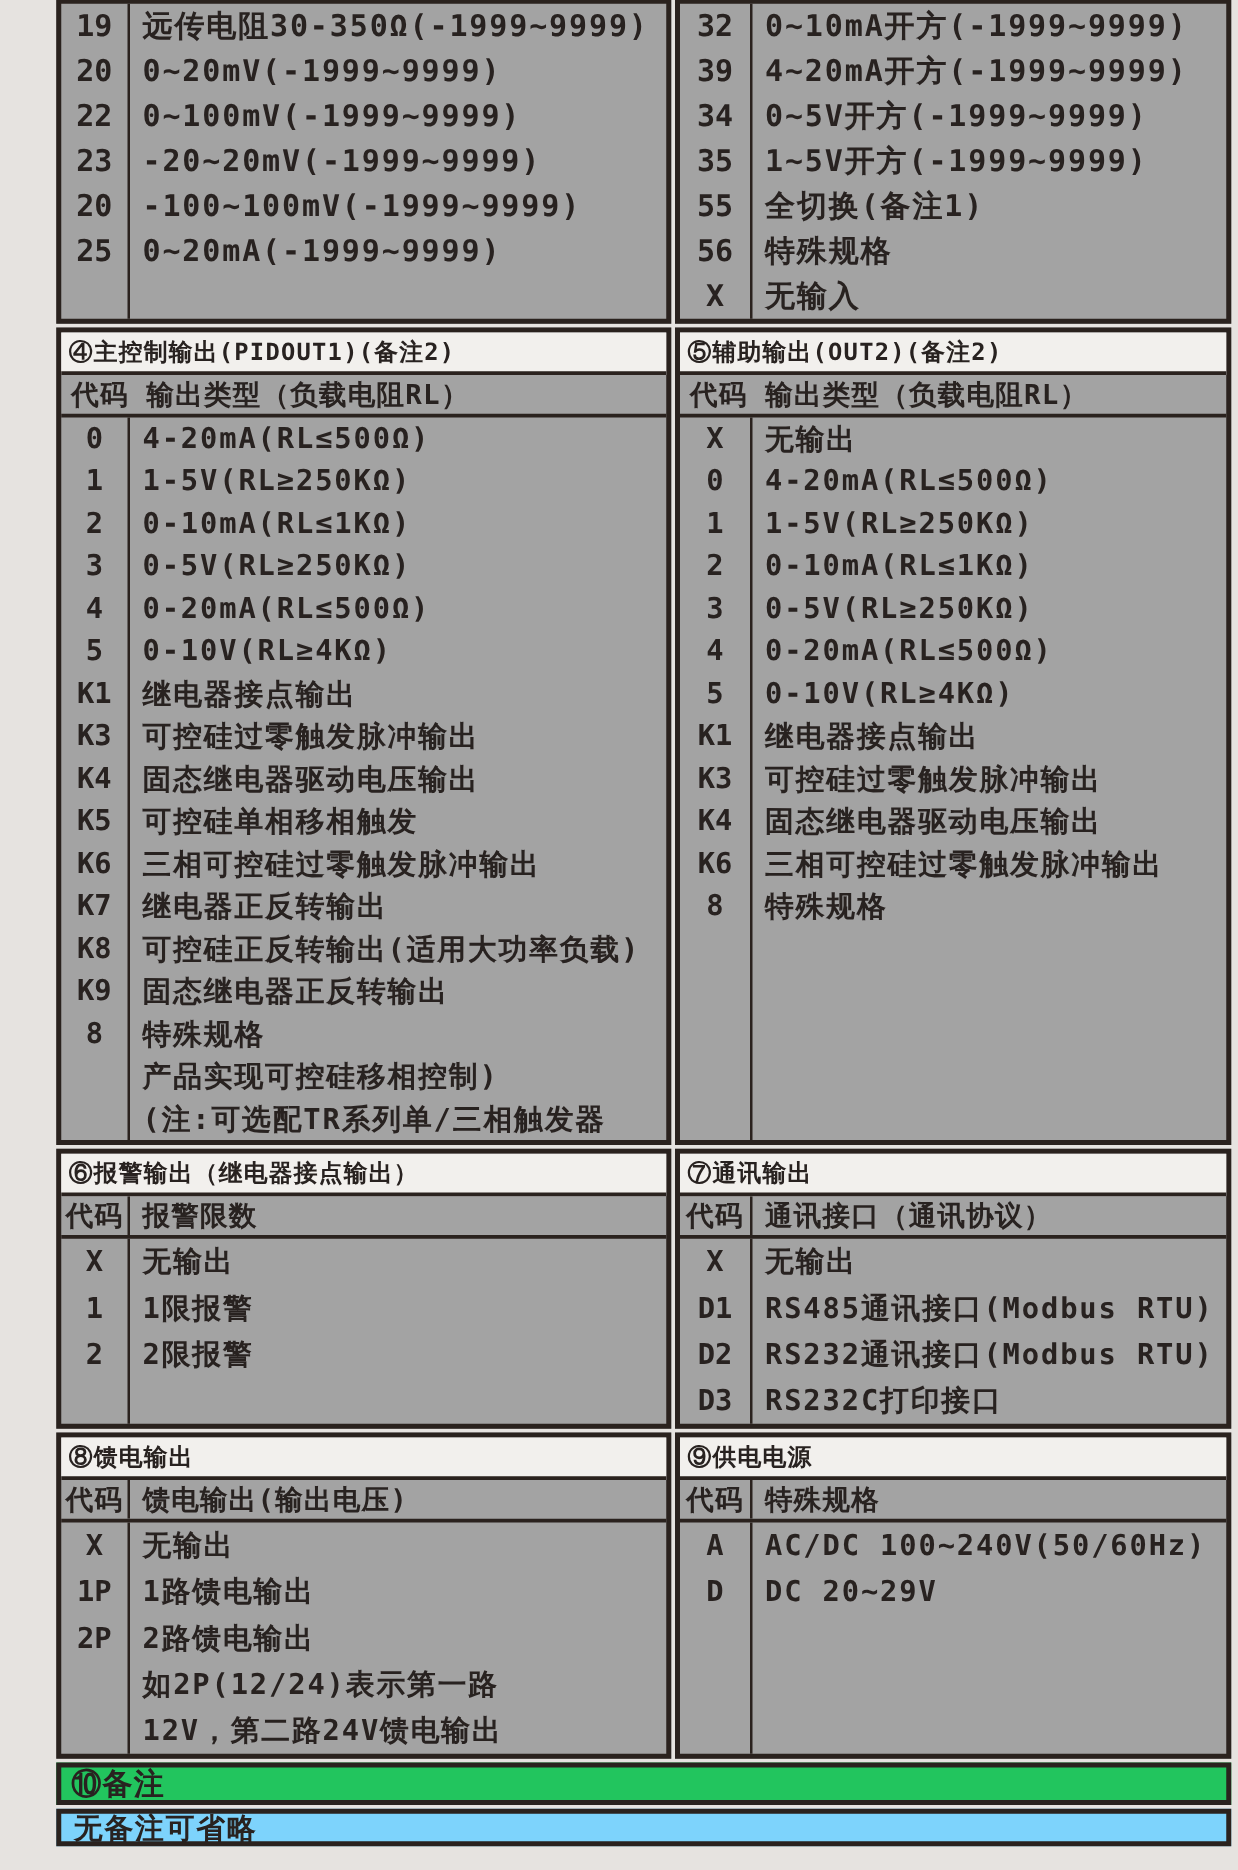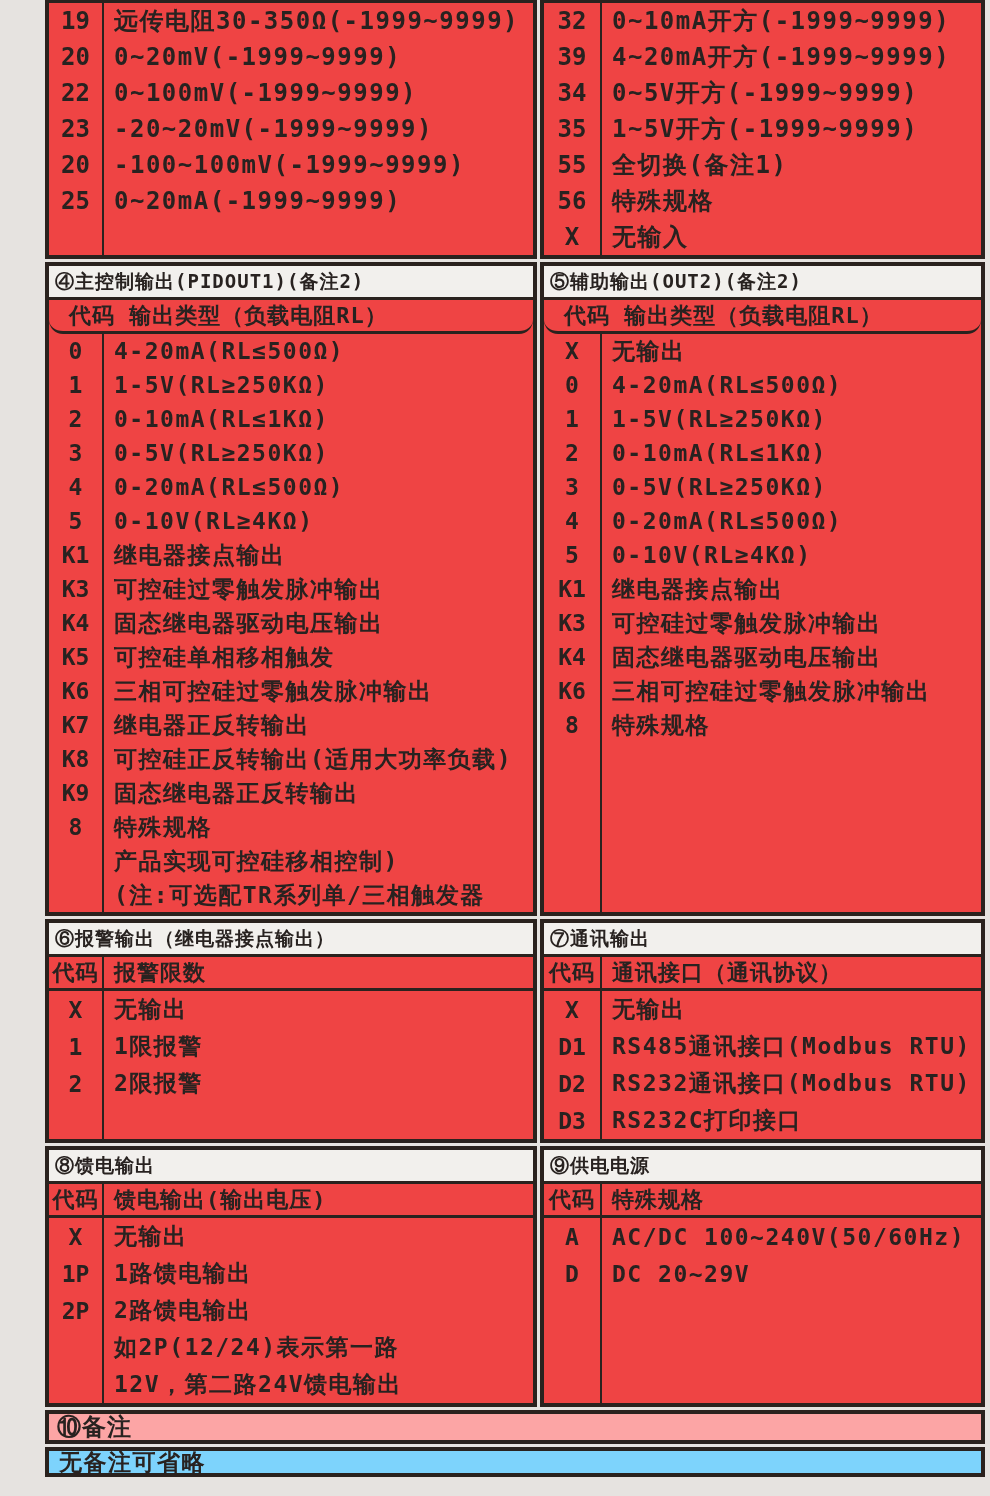--- a/index.html
+++ b/index.html
@@ -5,52 +5,52 @@
   html,body{margin:0;padding:0;}
   body{
     width:990px;height:1496px;overflow:hidden;
     background:#e6e3e0;
     font-family:"DejaVu Sans Mono","Liberation Sans",sans-serif;
     font-weight:bold;color:#282220;
   }
   .page{position:relative;width:990px;height:1496px;}
   .cols{display:flex;margin-left:45px;width:940px;gap:3px;}
   .sec{margin-top:3px;}
-  .box{box-sizing:border-box;border:4px solid #2a221e;background:#ef4444;}
+  .box{box-sizing:border-box;border:4px solid #2a221e;background:#a3a3a3;}
   .lbox{width:492px;--codew:53px;}
   .rbox{width:445px;--codew:56px;}
   .fw{width:940px;}
   .toptable .box{border-top:3px solid #2a221e;height:259px;position:relative;}
   .band{
     background:#f2f0ed;border-bottom:3px solid #2a221e;
     height:34px;box-sizing:border-box;display:flex;align-items:center;
     font-size:19px;padding:0 6px;letter-spacing:1px;white-space:nowrap;overflow:hidden;
   }
   .colhead{
     border-bottom:3px solid #2a221e;height:34px;box-sizing:border-box;
     display:flex;align-items:center;font-size:22px;letter-spacing:1px;white-space:nowrap;overflow:hidden;
   }
   .colhead .hc{width:var(--codew);flex:0 0 auto;text-align:center;align-self:stretch;
     display:flex;align-items:center;justify-content:center;border-right:2px solid #2a221e;}
   .colhead .hd{padding-left:10px;}
-  .colhead.nodiv{padding-left:20px;border-radius:14px;}
+  .colhead.nodiv{padding-left:8px;}
   .body{position:relative;}
   .body::before{content:"";position:absolute;top:0;bottom:0;left:var(--codew);width:2px;background:#2a221e;}
   .r{display:flex;align-items:center;font-size:23px;}
   .c{width:var(--codew);flex:0 0 auto;text-align:center;}
   .d{padding-left:12px;letter-spacing:1.5px;white-space:nowrap;overflow:hidden;}
   .toptable .r{height:36px;font-size:24px;}
   .body45{height:578px;}
   .body45 .r{height:34px;}
   .body67{height:148px;}
   .body67 .r{height:37px;}
   .body89{height:185px;}
   .body89 .r{height:37px;}
   .band10{height:34px;border:4px solid #2a221e;font-size:24px;display:flex;align-items:center;
-    padding:0 8px;background:#fca5a5;box-sizing:border-box;letter-spacing:1px;}
+    padding:0 8px;background:#22c55e;box-sizing:border-box;letter-spacing:1px;}
   .note10{height:30px;border:4px solid #2a221e;font-size:23px;display:flex;align-items:center;
     padding:0 10px;background:#7dd3fc;box-sizing:border-box;letter-spacing:1.5px;}
 </style>
 </head>
 <body>
 
 <div class="page">
 
   <div class="cols toptable">
     <div class="box lbox body">

